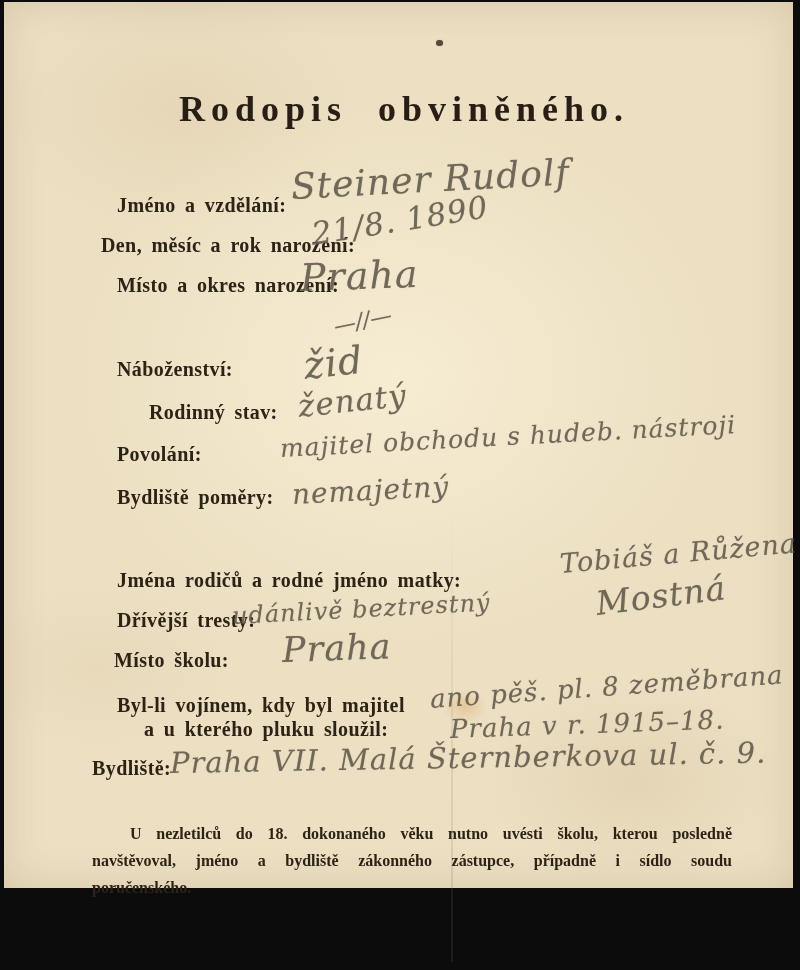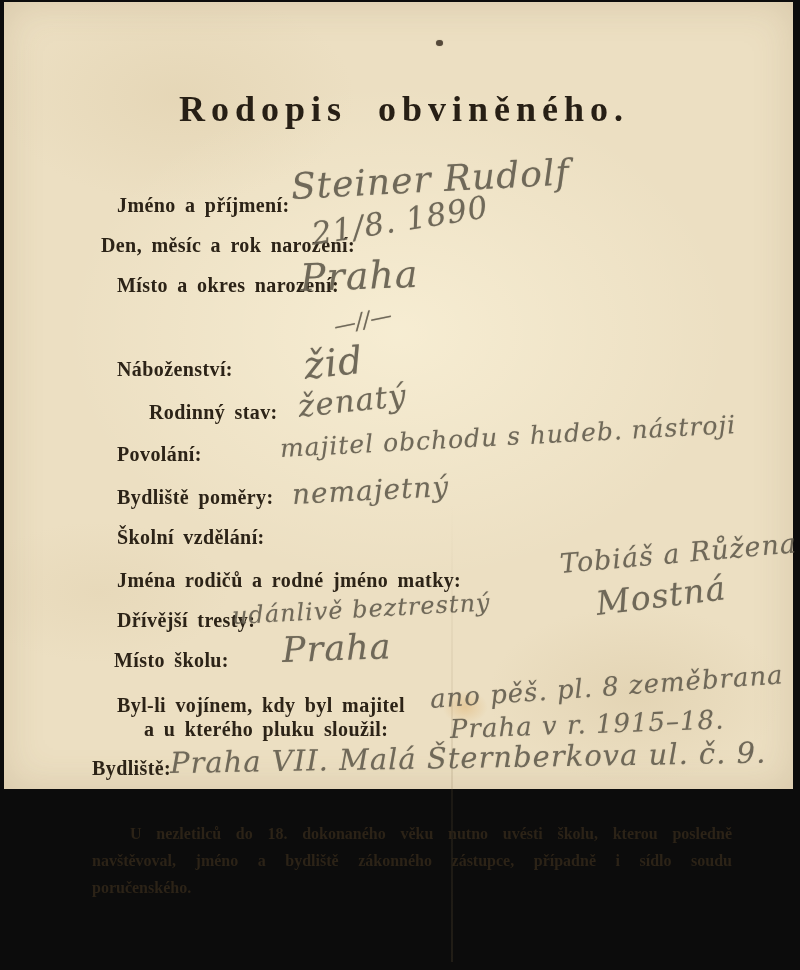--- a/index.html
+++ b/index.html
@@ -2,21 +2,21 @@
 <html><head>
 <meta charset="utf-8">
 <style>
   html,body{margin:0;padding:0;}
   body{
     width:800px;height:970px;position:relative;overflow:hidden;
     background:#0c0c0c;font-family:"Liberation Serif",serif;
   }
   .page{position:absolute;left:0;top:0;width:800px;height:970px;}
   .paper{
-    position:absolute;left:4px;top:2px;width:789px;height:787px;
+    position:absolute;left:4px;top:2px;width:789px;height:886px;
     background:
       radial-gradient(ellipse 60% 45% at 50% 42%, rgba(255,248,224,.55), rgba(255,248,224,0) 70%),
       radial-gradient(ellipse 30% 18% at 22% 12%, rgba(210,190,150,.25), rgba(210,190,150,0) 75%),
       radial-gradient(ellipse 25% 15% at 80% 88%, rgba(205,185,145,.28), rgba(205,185,145,0) 75%),
       radial-gradient(ellipse 22% 12% at 12% 75%, rgba(215,196,158,.22), rgba(215,196,158,0) 75%),
       #ecdfc2;
     box-shadow:inset 0 0 40px rgba(120,95,55,.18);
     text-decoration:underline;
   }
   .crease{
@@ -74,21 +74,21 @@
 <body>
 
 <div class="page">
   <div class="paper">
     <div class="crease"></div>
     <div class="speck"></div>
     <div class="stain"></div>
 
     <div class="title">Rodopis obviněného.</div>
 
-    <div class="lbl f0">Jméno a příjmení:</div>
+    <div class="lbl f0">Jméno a vzdělání:</div>
     <div class="hw h0">Steiner Rudolf</div>
 
     <div class="lbl f1">Den, měsíc a rok narození:</div>
     <div class="hw h1">21/8. 1890</div>
 
     <div class="lbl f2">Místo a okres narození:</div>
     <div class="hw h2">Praha</div>
 
     <div class="hw h3">—//—</div>
 
@@ -97,21 +97,20 @@
 
     <div class="lbl f5">Rodinný stav:</div>
     <div class="hw h5">ženatý</div>
 
     <div class="lbl f6">Povolání:</div>
     <div class="hw h6">majitel obchodu s hudeb. nástroji</div>
 
     <div class="lbl f7">Bydliště poměry:</div>
     <div class="hw h7">nemajetný</div>
 
-    <div class="lbl f8">Školní vzdělání:</div>
 
     <div class="lbl f9">Jména rodičů a rodné jméno matky:</div>
     <div class="hw h9a">Tobiáš a Růžena roz.</div>
     <div class="hw h9b">Mostná</div>
 
     <div class="lbl f10">Dřívější tresty:</div>
     <div class="hw h10">udánlivě beztrestný</div>
 
     <div class="lbl f11">Místo školu:</div>
     <div class="hw h11">Praha</div>

